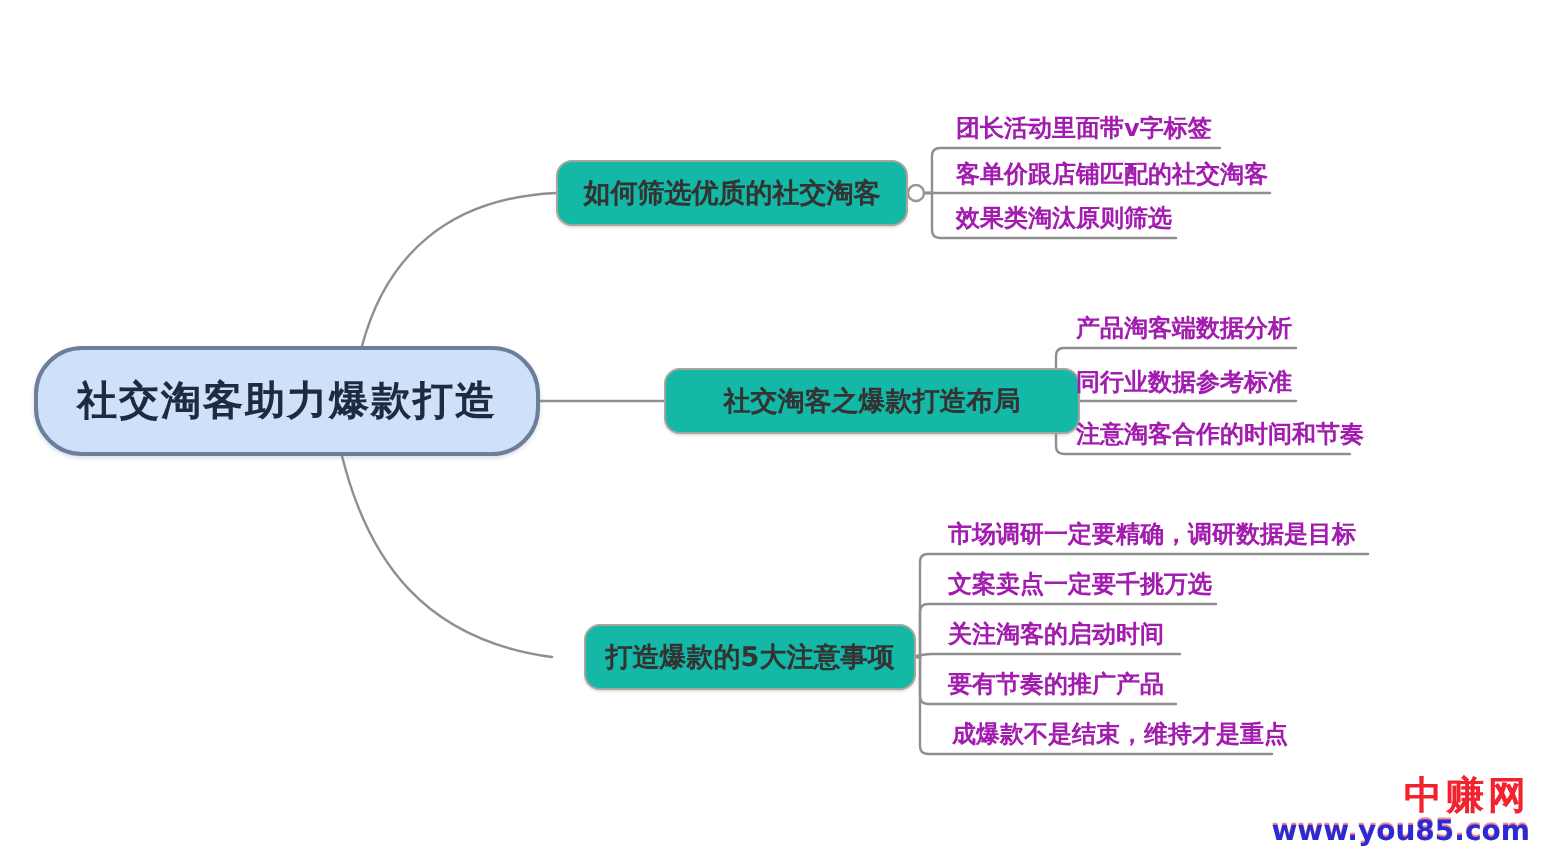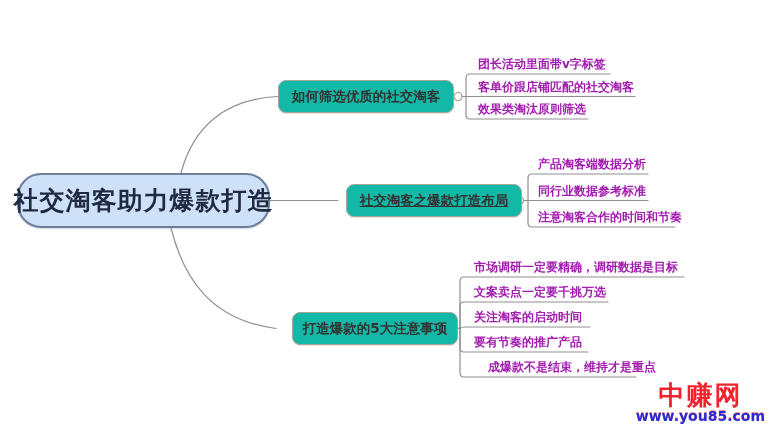--- a/index.html
+++ b/index.html
@@ -23,60 +23,59 @@
     justify-content: center;
     box-sizing: border-box;
     white-space: nowrap;
   }
   .root-node {
     left: 17px; top: 173px;
     width: 253px; height: 55px;
     background: #cfe1f8;
     border: 2px solid #6d7d9c;
     border-radius: 24px;
-    font-size: 25px;
+    font-size: 20px;
     font-weight: bold;
     color: #1f2940;
     letter-spacing: 1px;
     box-shadow: 0 1px 2px rgba(90,110,150,0.25);
   }
   .branch-node {
     background: #14b8a6;
     border: 1.5px solid #aaa59b;
     border-radius: 8px;
     font-size: 13.5px;
     font-weight: 600;
     color: #333333;
     box-shadow: 0 1px 1px rgba(120,115,100,0.2);
   }
   .branch-1 { left: 278px; top: 80px;  width: 176px; height: 33px; }
-  .branch-2 { left: 346px; top: 184px; width: 176px; height: 33px; text-decoration: underline; }
+  .branch-2 { left: 332px; top: 184px; width: 208px; height: 33px; }
   .branch-3 { left: 292px; top: 312px; width: 166px; height: 33px; }
   .leaf {
     position: absolute;
     height: 20px;
     line-height: 20px;
     font-size: 12px;
     font-weight: 600;
     color: #a21caf;
     white-space: nowrap;
   }
   .watermark {
     position: absolute;
     right: 13px;
     bottom: 7px;
     text-align: right;
     line-height: 1.05;
   }
   .watermark .wm-name {
-    font-size: 26px;
+    font-size: 19px;
     font-weight: bold;
     color: #f2232e;
     letter-spacing: 2px;
-    text-align: center;
   }
   .watermark .wm-url {
     font-size: 14px;
     font-weight: bold;
     color: #2b2bd5;
     text-shadow: 0 -1px 0 rgba(242,35,46,0.55);
     text-align: center;
   }
 </style>
 </head>
@@ -124,20 +123,20 @@
   <div class="leaf" style="left:478px; top:99px">效果类淘汰原则筛选</div>
 
   <div class="leaf" style="left:538px; top:154px">产品淘客端数据分析</div>
   <div class="leaf" style="left:538px; top:181px">同行业数据参考标准</div>
   <div class="leaf" style="left:538px; top:207px">注意淘客合作的时间和节奏</div>
 
   <div class="leaf" style="left:474px; top:257px">市场调研一定要精确，调研数据是目标</div>
   <div class="leaf" style="left:474px; top:282px">文案卖点一定要千挑万选</div>
   <div class="leaf" style="left:474px; top:332px">要有节奏的推广产品</div>
   <div class="leaf" style="left:474px; top:307px">关注淘客的启动时间</div>
-  <div class="leaf" style="left:488px; top:357px">成爆款不是结束，维持才是重点</div>
+  <div class="leaf" style="left:476px; top:357px">成爆款不是结束，维持才是重点</div>
 
   <div class="watermark">
     <div class="wm-name">中赚网</div>
     <div class="wm-url">www.you85.com</div>
   </div>
 
 </div>
 
 </body></html>

